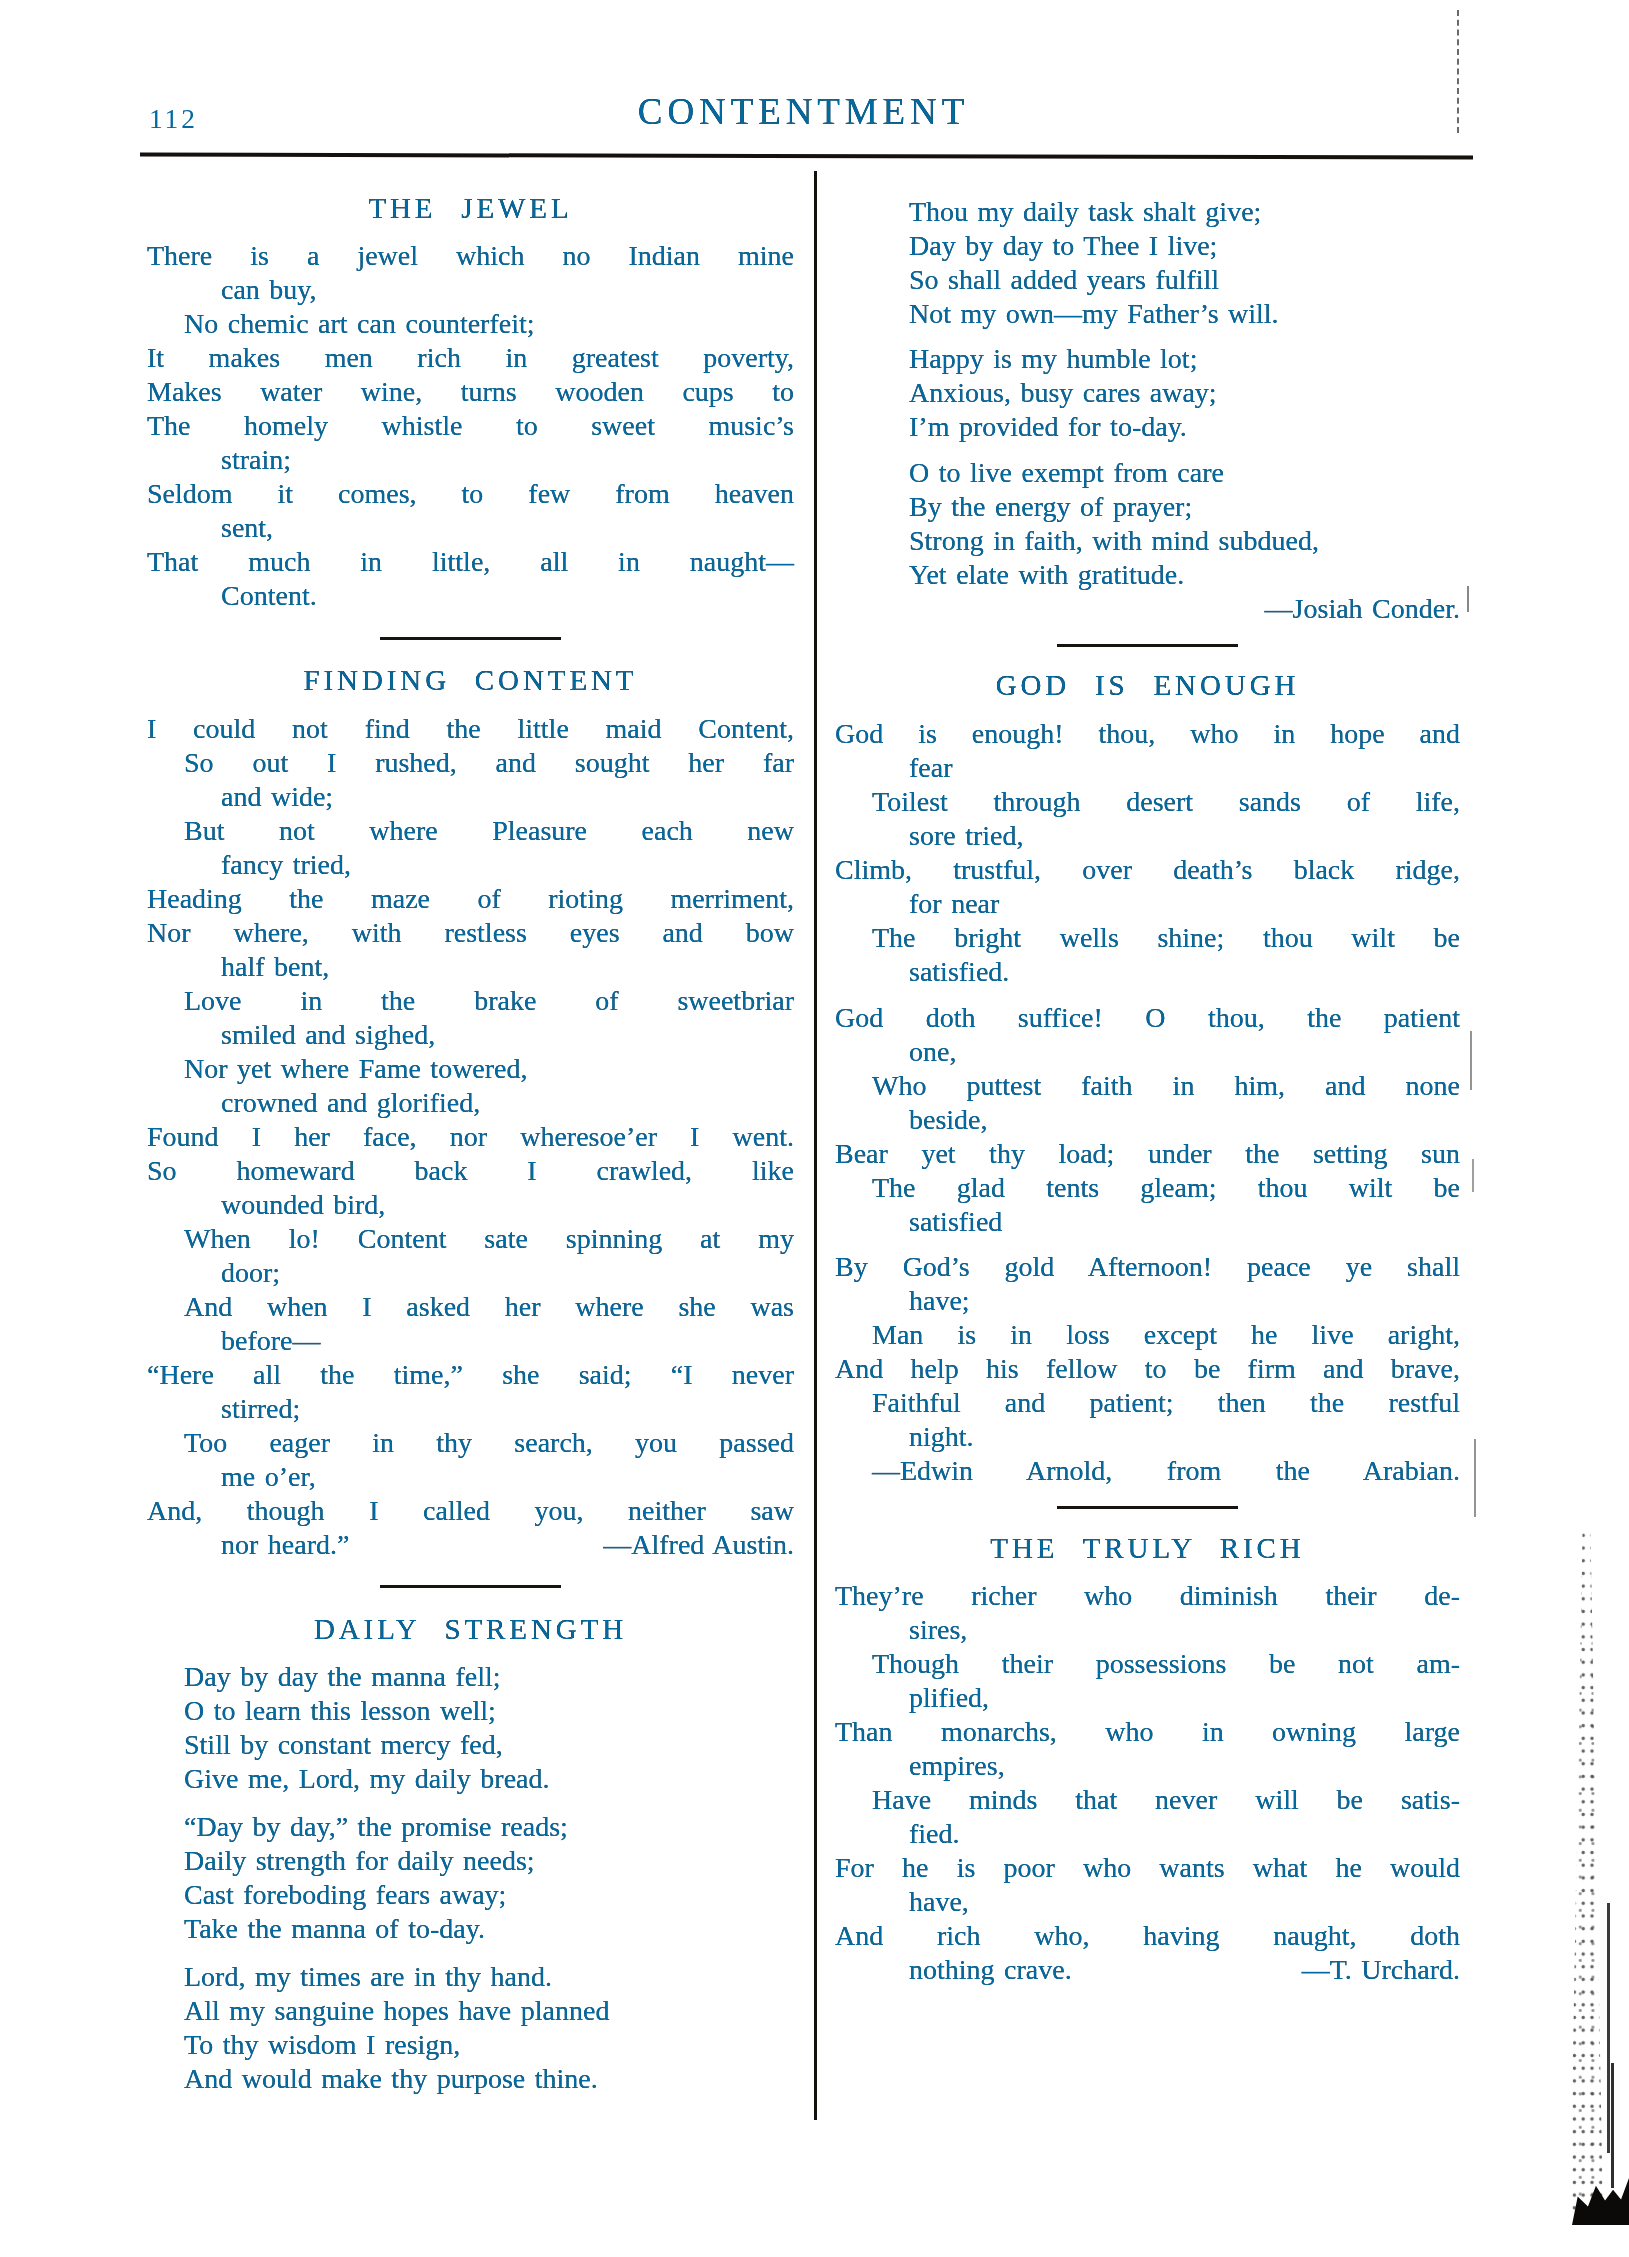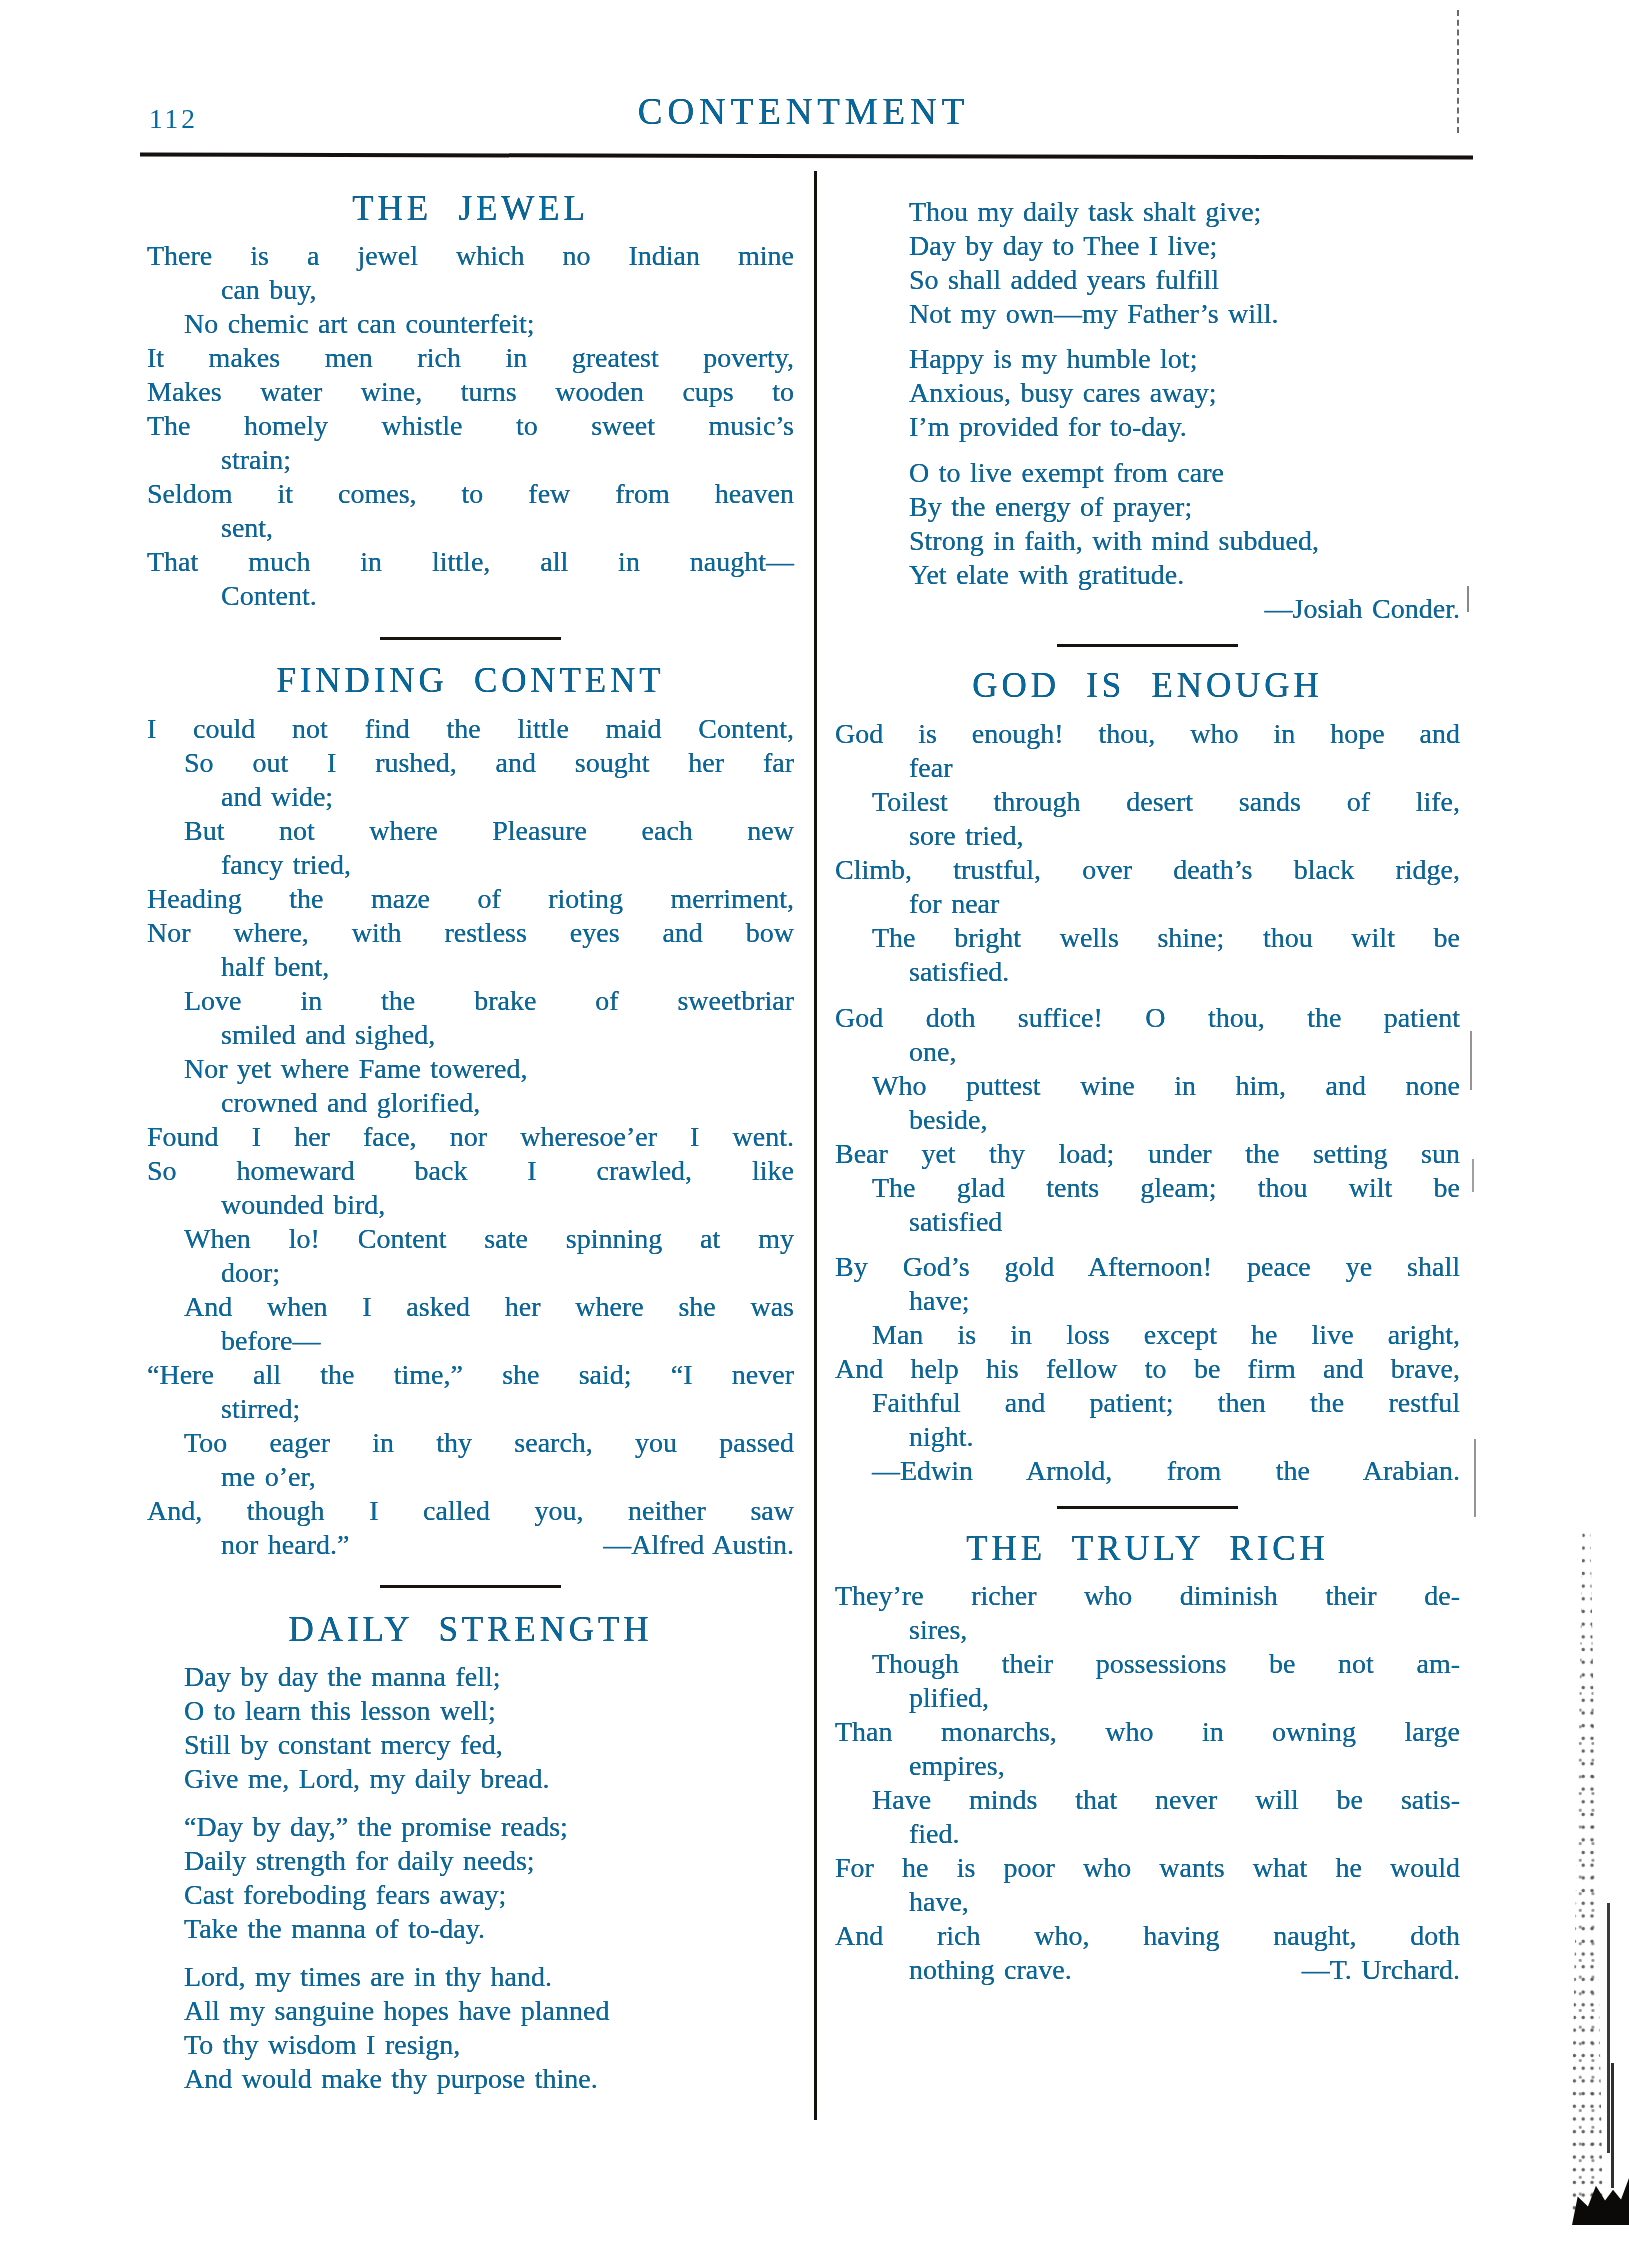--- a/index.html
+++ b/index.html
@@ -41,21 +41,21 @@
   }
   .line:not(.just) { word-spacing:2.5px; }
   .just { text-align:justify; text-align-last:justify; }
   .ind-1 { padding-left:37px; }
   .ind-2 { padding-left:74px; }
   .right { text-align:right; }
   .split { display:flex; justify-content:space-between; }
   .stanza + .stanza { margin-top:13.7px; }
   .col-right .stanza + .stanza { margin-top:11.8px; }
   .poem-title {
-    font-size:35px; font-weight:normal; text-align:center;
+    font-size:29px; font-weight:normal; text-align:center;
     letter-spacing:3.9px; word-spacing:13.7px;
     margin:21.6px 0 13.7px; line-height:35px;
     text-shadow:0 0 0.6px #000;
   }
   .col .poem-section:first-child .poem-title { margin-top:2px; }
   .separator {
     width:181px; height:2.9px; background:#17130e; margin:23.5px auto;
   }
   .col-right .separator { margin:17.6px auto; }
   
@@ -200,21 +200,21 @@
             <div class="line ind-1 just">Toilest through desert sands of life,</div>
             <div class="line ind-2">sore tried,</div>
             <div class="line ind-0 just">Climb, trustful, over death’s black ridge,</div>
             <div class="line ind-2">for near</div>
             <div class="line ind-1 just">The bright wells shine; thou wilt be</div>
             <div class="line ind-2">satisfied.</div>
           </div>
           <div class="stanza">
             <div class="line ind-0 just">God doth suffice! O thou, the patient</div>
             <div class="line ind-2">one,</div>
-            <div class="line ind-1 just">Who puttest wine in him, and none</div>
+            <div class="line ind-1 just">Who puttest faith in him, and none</div>
             <div class="line ind-2">beside,</div>
             <div class="line ind-0 just">Bear yet thy load; under the setting sun</div>
             <div class="line ind-1 just">The glad tents gleam; thou wilt be</div>
             <div class="line ind-2">satisfied</div>
           </div>
           <div class="stanza">
             <div class="line ind-0 just">By God’s gold Afternoon! peace ye shall</div>
             <div class="line ind-2">have;</div>
             <div class="line ind-1 just">Man is in loss except he live aright,</div>
             <div class="line ind-0 just">And help his fellow to be firm and brave,</div>

